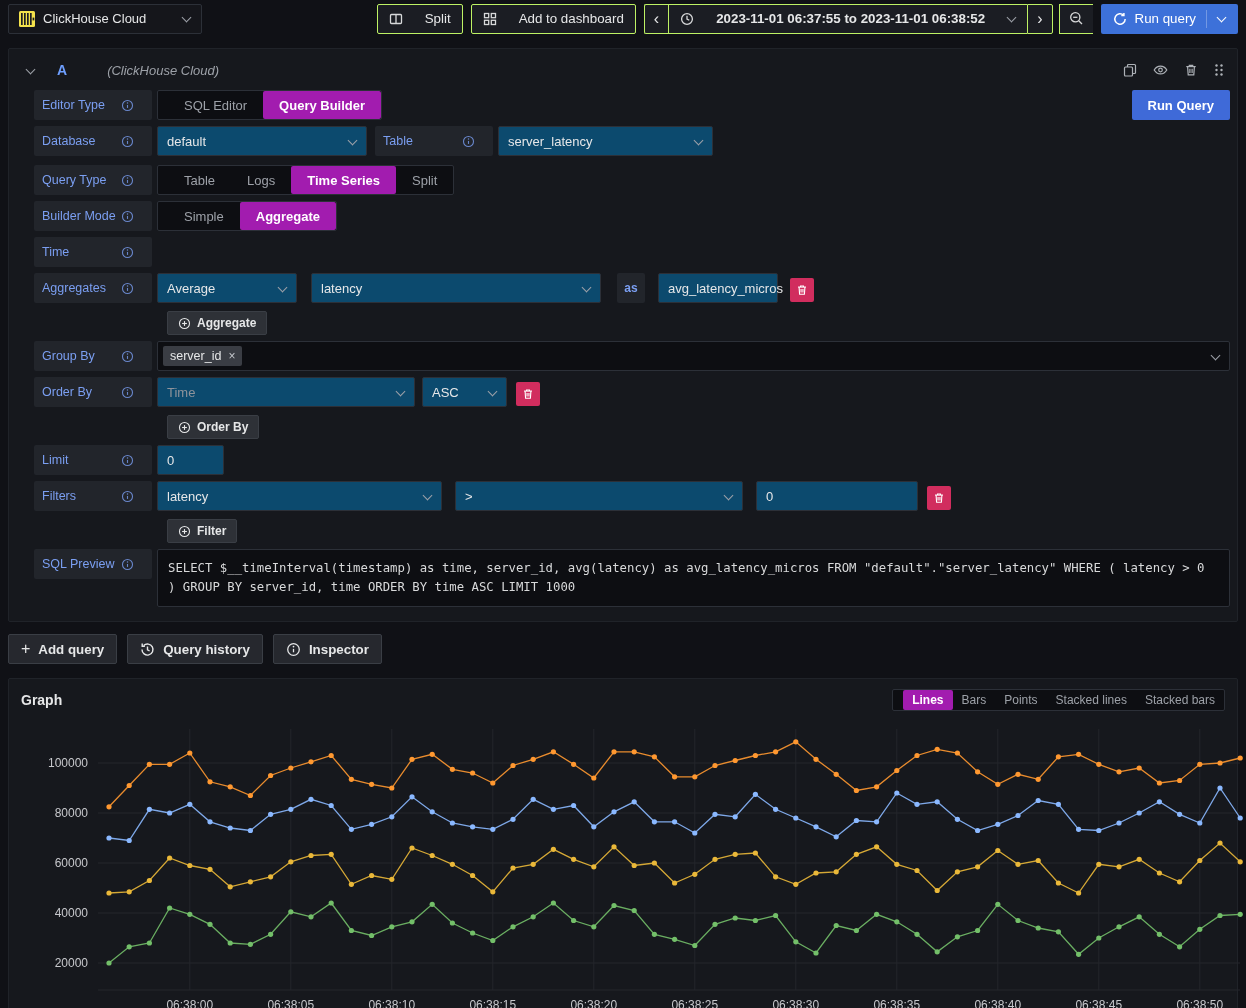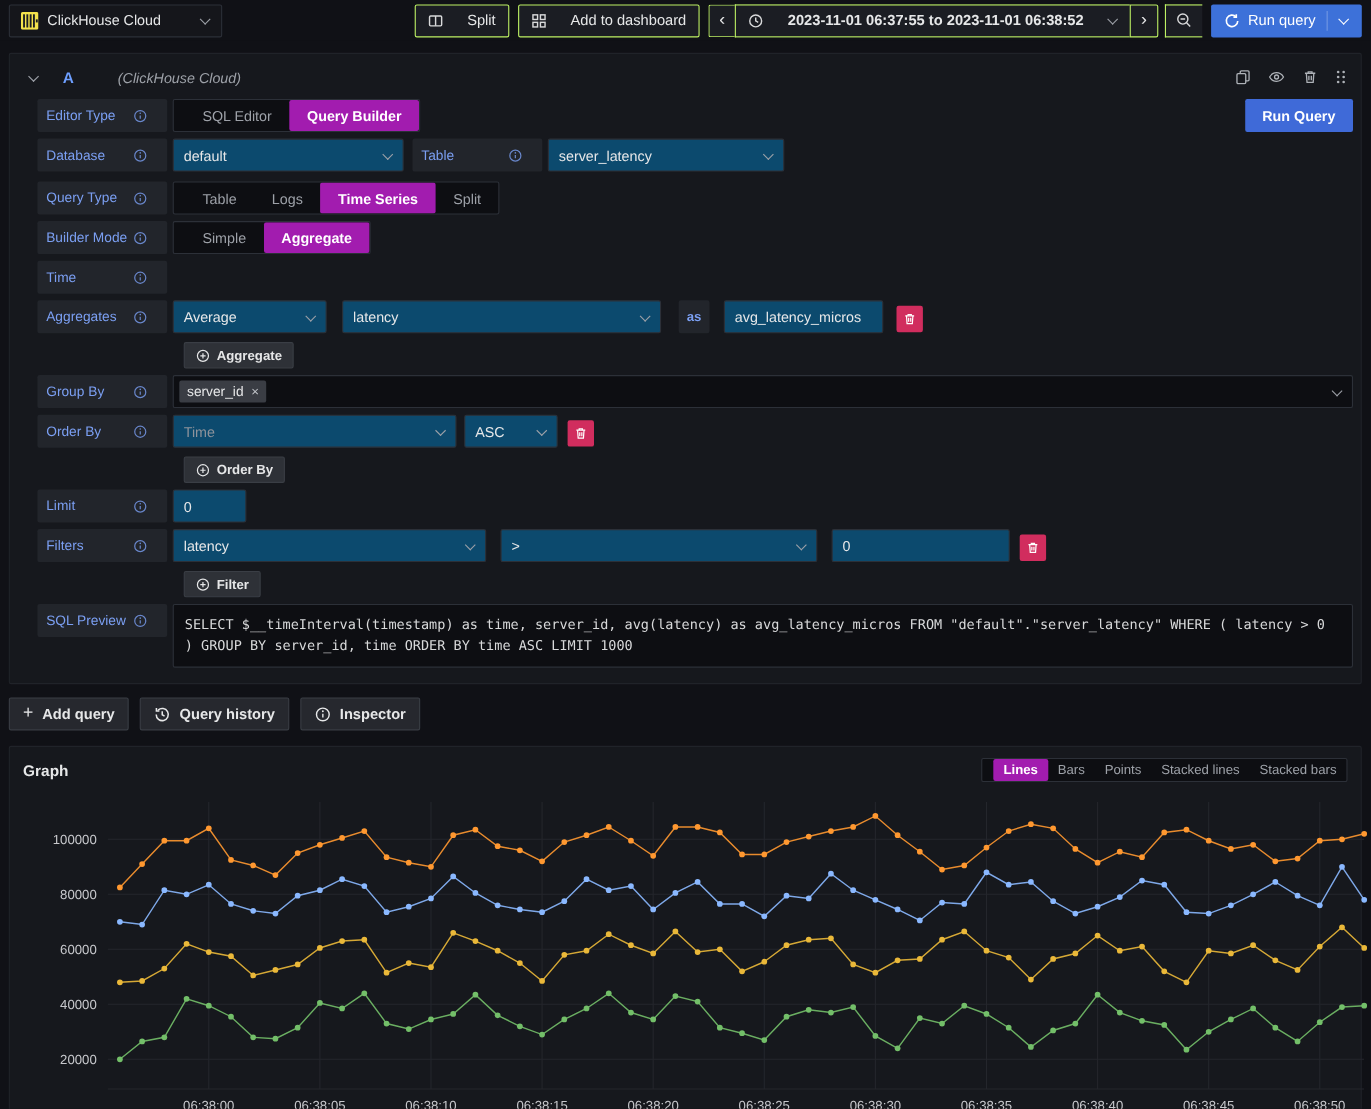--- a/index.html
+++ b/index.html
@@ -382,21 +382,21 @@
       <div class="ctl">
         <div class="sel" style="width:140px">
           <span>Average</span>
           <span class="chev sel-chev"></span>
         </div>
         <div class="sel" style="width:290px; margin-left:14px">
           <span>latency</span>
           <span class="chev sel-chev"></span>
         </div>
         <div class="as-chip" style="margin-left:16px">as</div>
-        <div class="inp" style="width:145px; margin-left:13px">
+        <div class="inp" style="width:120px; margin-left:13px">
           <span>avg_latency_micros</span>
         </div>
         <button class="danger-btn" style="margin-left:12px">
           <svg width="12" height="12" viewBox="0 0 14 14" fill="none" stroke="#fff" stroke-width="1.3">
             <line x1="2.3" y1="3.6" x2="11.7" y2="3.6"></line>
               <path d="M5.3 3.6V2.3h3.4v1.3"></path>
             <path d="M3.6 3.6l.6 8.3h5.6l.6-8.3"></path>
               <line x1="5.9" y1="5.8" x2="5.9" y2="9.9"></line>
               <line x1="8.1" y1="5.8" x2="8.1" y2="9.9"></line>
           </svg>

